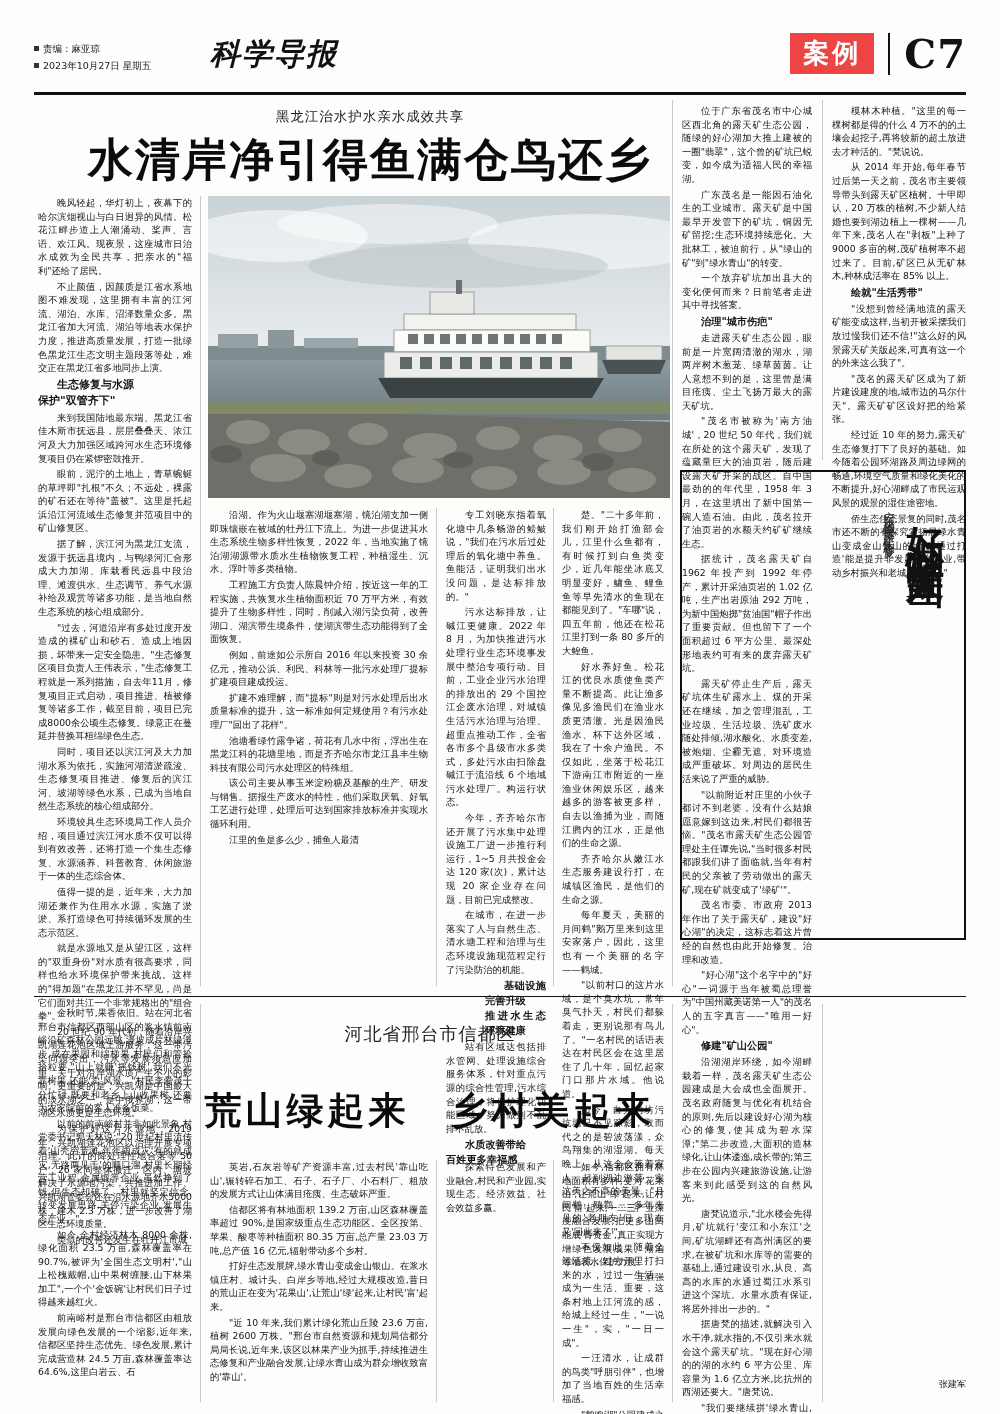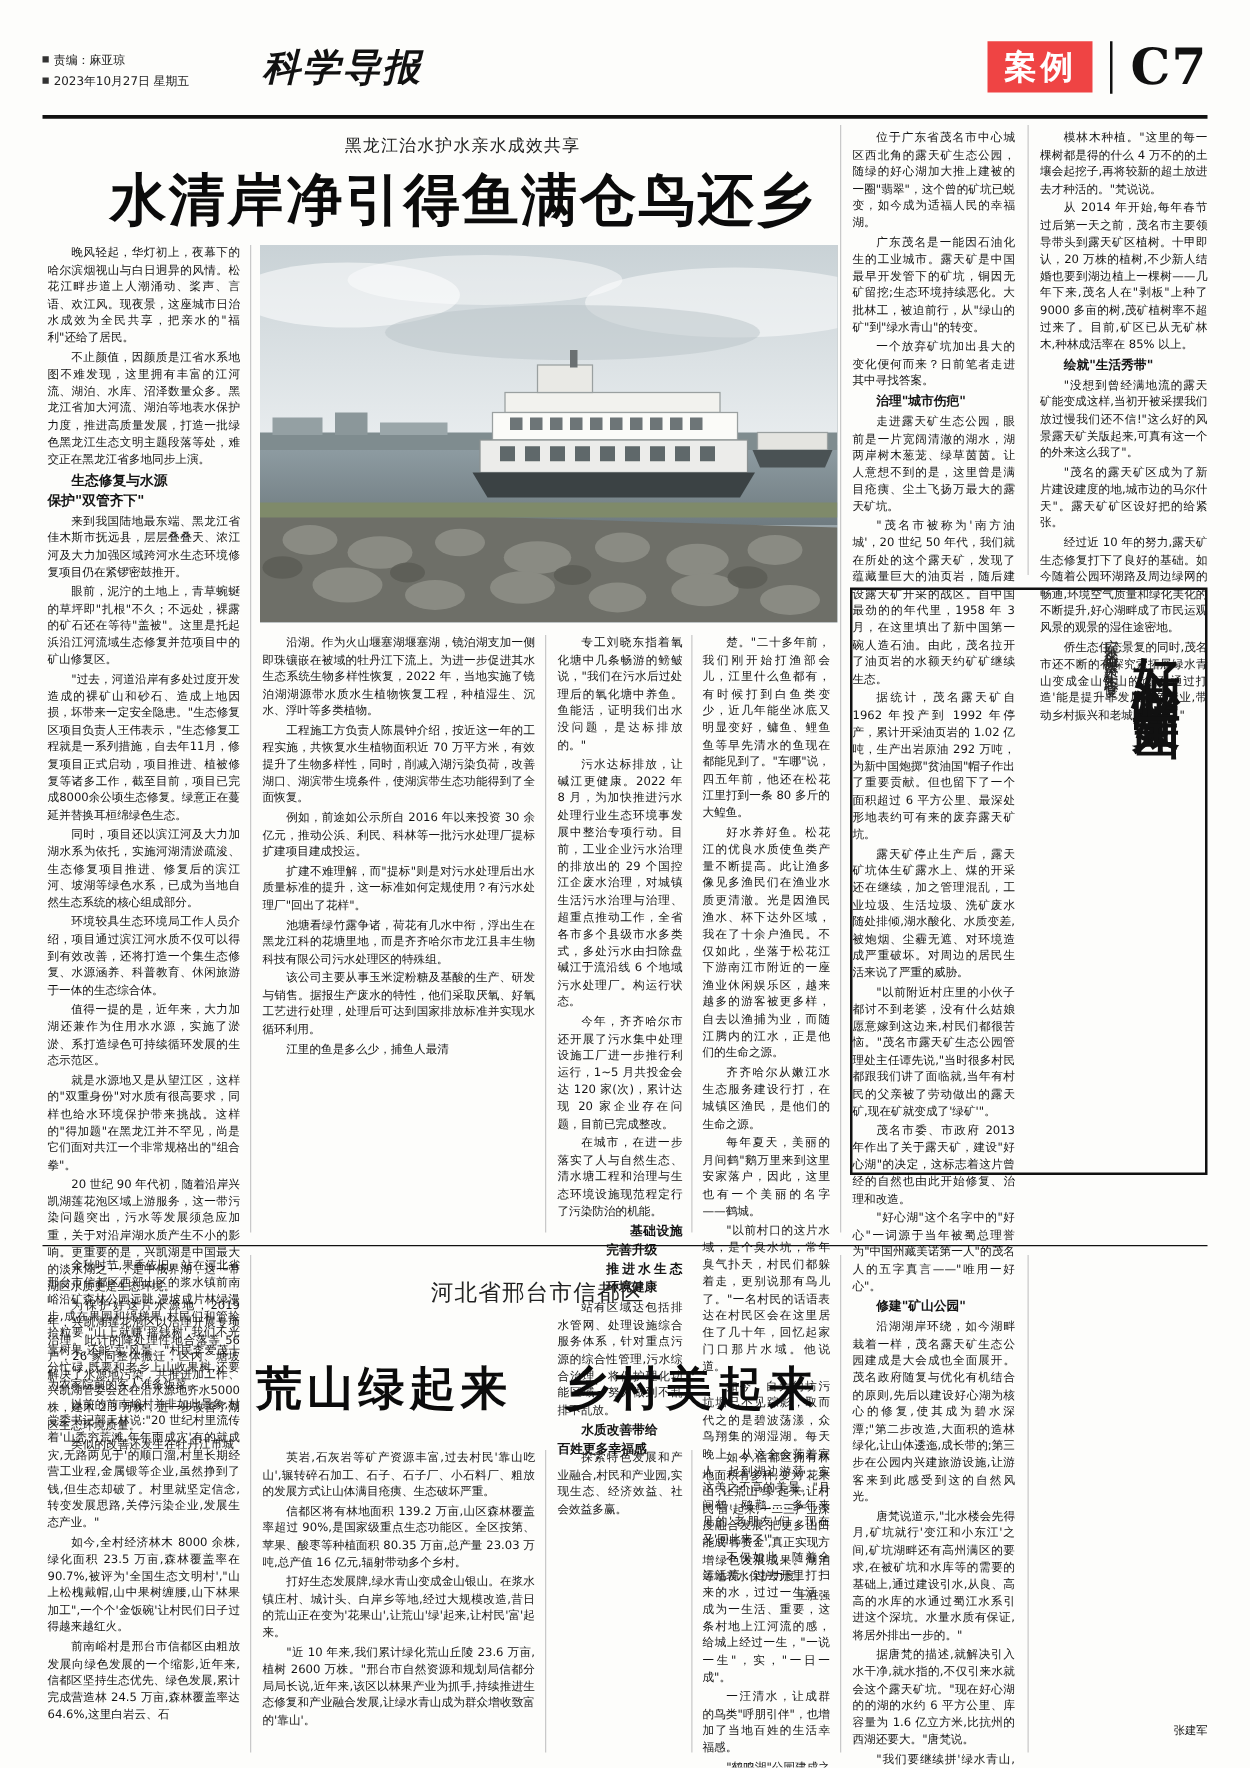--- a/index.html
+++ b/index.html
@@ -185,20 +185,21 @@
     </svg>
   </div>
 
   <div class="col" style="left:38px;top:196px;width:154px;">
     <p>晚风轻起，华灯初上，夜幕下的哈尔滨烟视山与白日迥异的风情。松花江畔步道上人潮涌动、桨声、言语、欢江风。现夜景，这座城市日治水成效为全民共享，把亲水的"福利"还给了居民。</p>
     <p>不止颜值，因颜质是江省水系地图不难发现，这里拥有丰富的江河流、湖泊、水库、沼泽数量众多。黑龙江省加大河流、湖泊等地表水保护力度，推进高质量发展，打造一批绿色黑龙江生态文明主题段落等处，难交正在黑龙江省多地同步上演。</p>
     <p class="sub" style="white-space:pre-line;">生态修复与水源
 保护"双管齐下"</p>
     <p>来到我国陆地最东端、黑龙江省佳木斯市抚远县，层层叠叠天、浓江河及大力加强区域跨河水生态环境修复项目仍在紧锣密鼓推开。</p>
     <p>眼前，泥泞的土地上，青草蜿蜒的草坪即"扎根"不久；不远处，裸露的矿石还在等待"盖被"。这里是托起浜沿江河流域生态修复并范项目中的矿山修复区。</p>
+    <p>据了解，滨江河为黑龙江支流，发源于抚远县境内，与鸭绿河汇合形成大力加湖、库栽看民远县中段治理、滩渡供水、生态调节、养气水源补给及观赏等诸多功能，是当地自然生态系统的核心组成部分。</p>
     <p>"过去，河道沿岸有多处过度开发造成的裸矿山和砂石、造成上地因损，坏带来一定安全隐患。"生态修复区项目负责人王伟表示，"生态修复工程就是一系列措施，自去年11月，修复项目正式启动，项目推进、植被修复等诸多工作，截至目前，项目已完成8000余公顷生态修复。绿意正在蔓延并替换耳桓绵绿色生态。</p>
     <p>同时，项目还以滨江河及大力加湖水系为依托，实施河湖清淤疏浚、生态修复项目推进、修复后的滨江河、坡湖等绿色水系，已成为当地自然生态系统的核心组成部分。</p>
     <p>环境较具生态环境局工作人员介绍，项目通过滨江河水质不仅可以得到有效改善，还将打造一个集生态修复、水源涵养、科普教育、休闲旅游于一体的生态综合体。</p>
     <p>值得一提的是，近年来，大力加湖还兼作为住用水水源，实施了淤淤、系打造绿色可持续循环发展的生态示范区。</p>
     <p>就是水源地又是从望江区，这样的"双重身份"对水质有很高要求，同样也给水环境保护带来挑战。这样的"得加题"在黑龙江并不罕见，尚是它们面对共江一个非常规格出的"组合拳"。</p>
     <p>20 世纪 90 年代初，随着沿岸兴凯湖莲花泡区域上游服务，这一带污染问题突出，污水等发展须急应加重，关于对沿岸湖水质产生不小的影响。更重要的是，兴凯湖是中国最大的淡水湖之一，是中俄界湖，这一带湖区水质更是生态环境。</p>
     <p>为保护好这片水源地，2019 年，兴凯湖莲花泡区以治理开展专项治理。此计的降处理性地合落等 56 户，26 家同整体搬迁，区内、塘坡解决了水源地污染，共推进加工作、兴凯湖管委会还在沿水源地齐水5000 株，建木 2.3 万株，进一步改善了湖区生态环境质量。</p>
     <p>类似的改善还发生在牡丹江市城</p>
     <p></p>
   </div>

